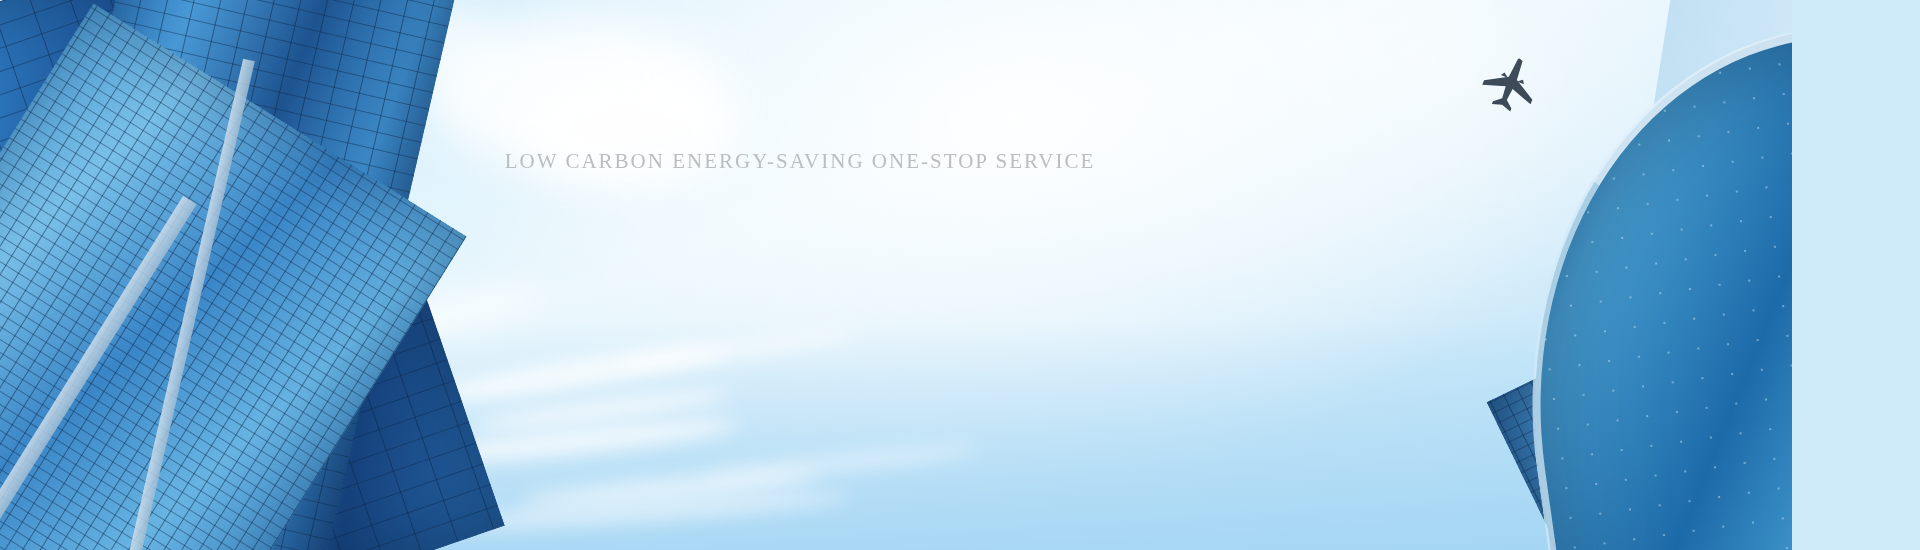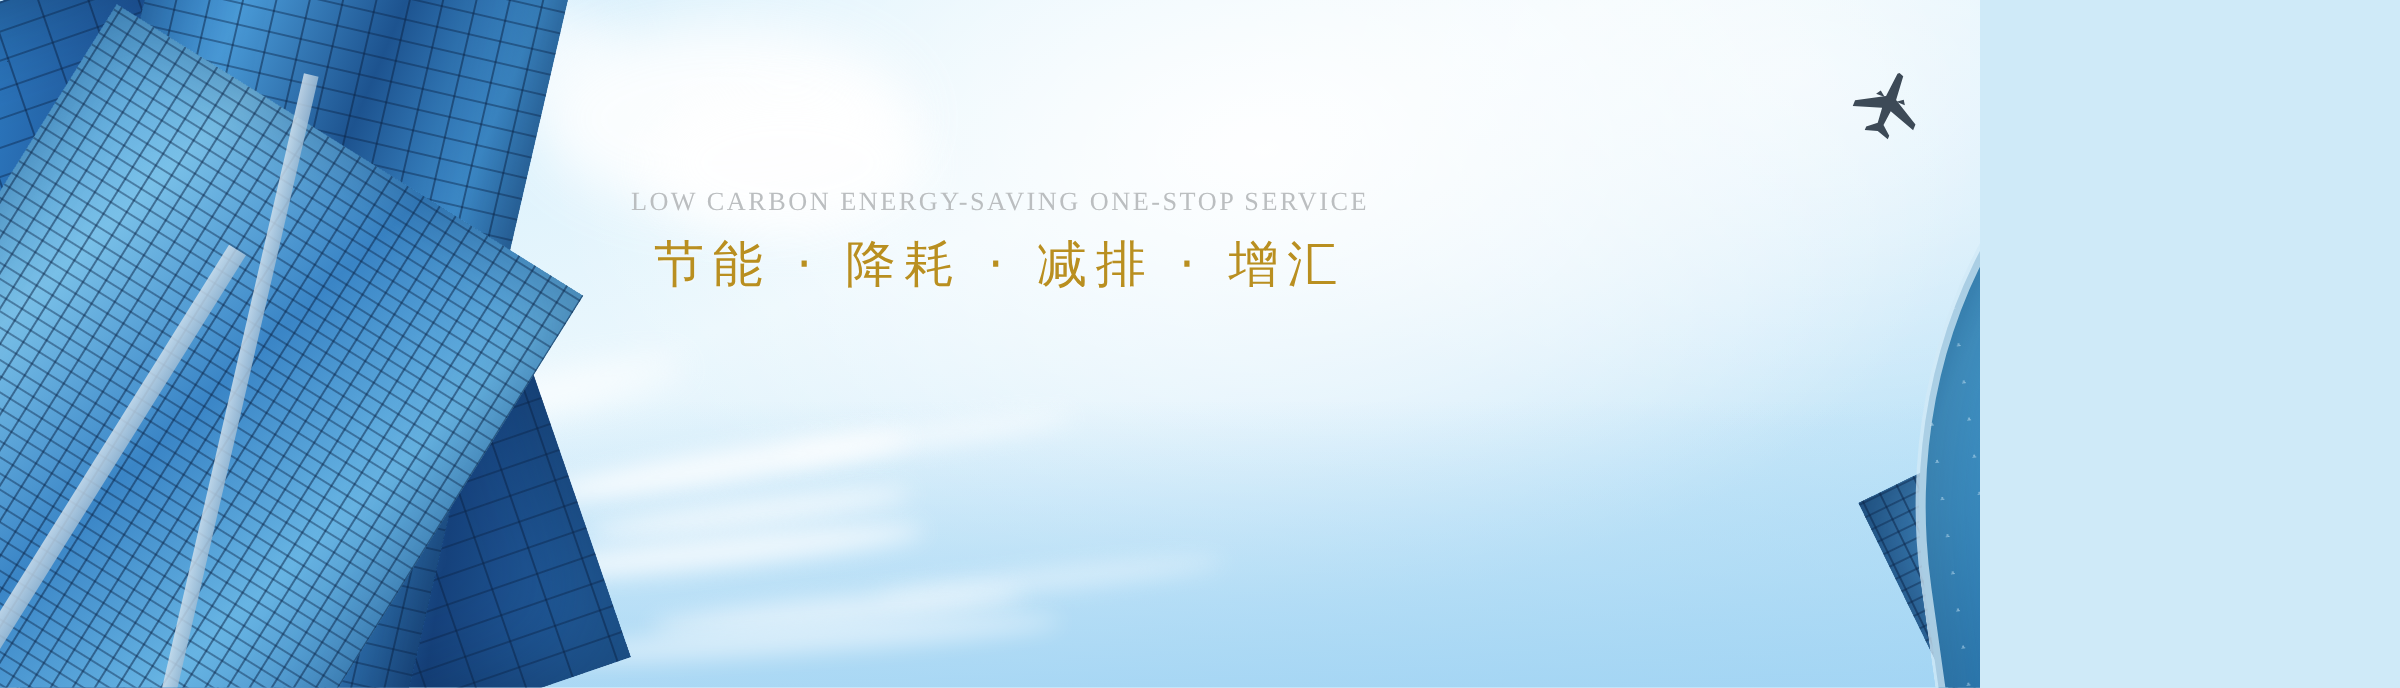--- a/index.html
+++ b/index.html
@@ -2,21 +2,21 @@
 <html><head>
 <meta charset="utf-8">
 <style>
   html,body{margin:0;padding:0;}
   body{
     width:1920px;height:550px;overflow:hidden;
     font-family:"Liberation Sans","DejaVu Sans",sans-serif;
     background:#cfeaf8;
   }
   .banner{
-    position:relative;width:1584px;height:550px;overflow:hidden;
+    position:relative;width:1792px;height:550px;overflow:hidden;
   }
 
   
   .sky{
     position:absolute;inset:0;
     background:
       radial-gradient(ellipse 820px 520px at 1010px 120px, rgba(255,255,255,0.95) 0%, rgba(255,255,255,0.45) 38%, rgba(255,255,255,0) 70%),
       radial-gradient(ellipse 700px 420px at 1430px 60px, rgba(255,255,255,0.60) 0%, rgba(255,255,255,0) 68%),
       linear-gradient(160deg,#cfeafb 0%, #ddf2fc 22%, #eaf7fd 42%, #d3ecfa 66%, #b9e1f7 88%, #aedcf6 100%);
   }
@@ -200,16 +200,15 @@
   <svg class="plane" viewBox="0 0 100 100">
     <g fill="#3d4a57">
       <path d="M48 8 L54 10 L57 42 L92 62 L92 70 L56 58 L54 78 L66 88 L66 93 L50 88 L34 93 L34 88 L46 78 L44 58 L8 70 L8 62 L43 42 L46 10 Z"></path>
       <path d="M30 44 L34 38 L42 44 Z"></path>
       <path d="M70 44 L66 38 L58 44 Z"></path>
     </g>
   </svg>
 
   <div class="textblock">
     <div class="eyebrow">LOW CARBON ENERGY-SAVING ONE-STOP SERVICE</div>
-    <div class="subhead">节能 · 降耗 · 减排 · 增汇</div>
   </div>
 
 </div>
 
 </body></html>

